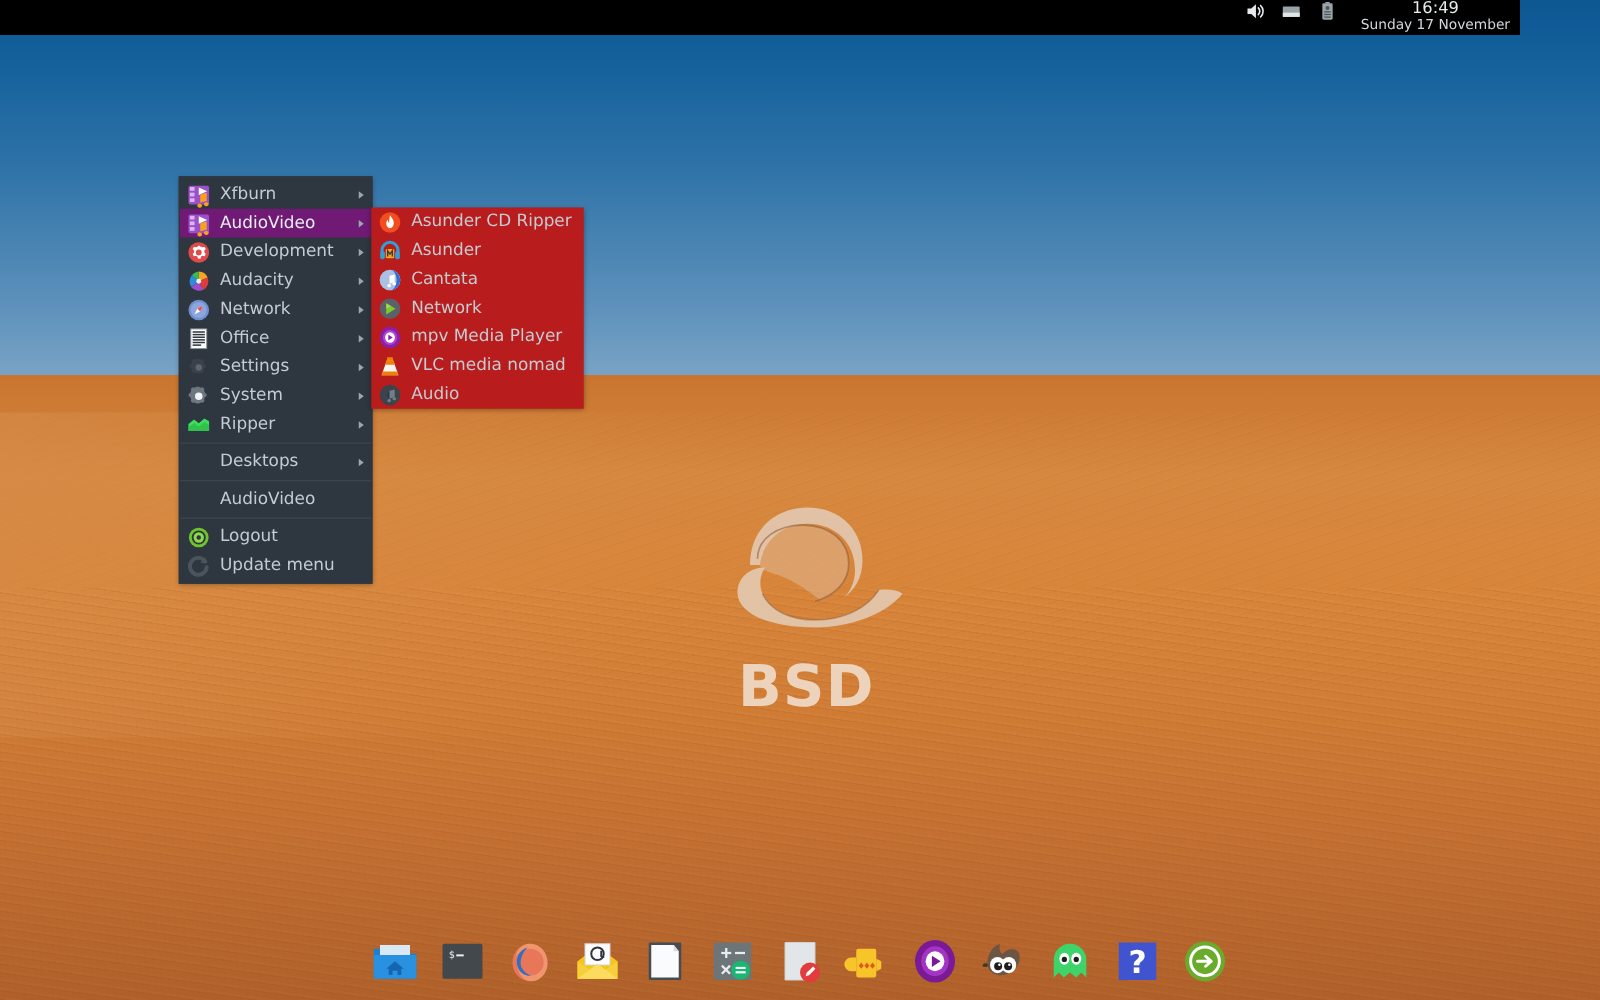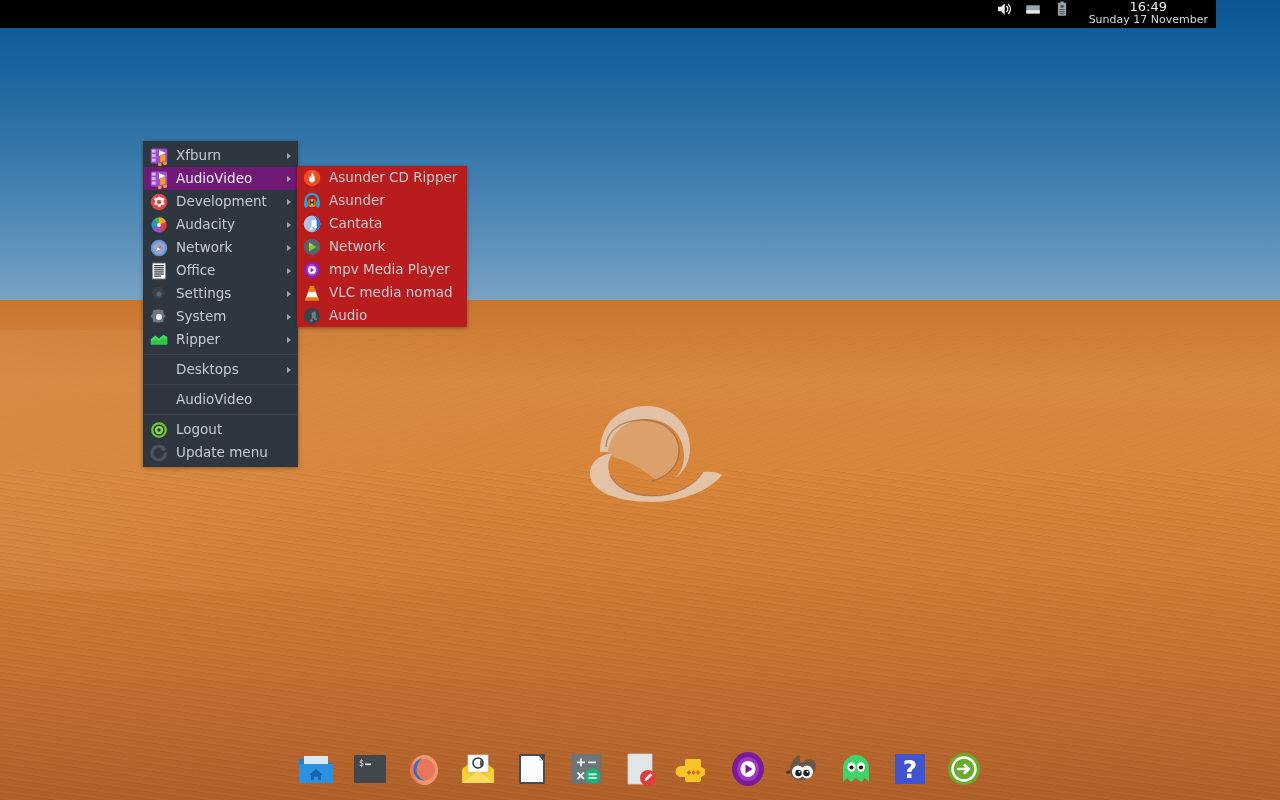--- a/index.html
+++ b/index.html
@@ -166,20 +166,21 @@
       <path d="M30,74 C30,62 40,54 52,54 C48,60 47,68 50,75
                C56,88 72,96 92,96 C116,96 134,86 143,72
                C151,71 158,72 162,75 C150,90 122,102 92,102
                C56,102 30,91 30,74 Z"></path>
       <path d="M46,47 C46,31 62,20 82,20 C104,20 119,33 119,51
                C119,64 110,75 96,80 C86,72 72,62 56,58 C50,56 46,52 46,47 Z" opacity="0.45"></path>
     </g>
     <path d="M46,47 C46,31 62,20 82,20 C104,20 119,33 119,51 C119,66 107,77 92,81" fill="none" stroke="#8a5a3d" stroke-width="1.4" opacity="0.55"></path>
     <path d="M50,75 C56,88 72,96 92,96 C116,96 134,86 143,72" fill="none" stroke="#8a5a3d" stroke-width="1.2" opacity="0.45"></path>
   </svg>
+  <div class="logo-text-bsd">BSD</div>
 </div>
 
 <div id="top-panel">
   <div id="tray">
     <svg class="tray-ico" viewBox="0 0 24 24">
       <path d="M4,9 L8,9 L13,4.5 L13,19.5 L8,15 L4,15 Z" fill="#e6eaec"></path>
       <path d="M15.5,8.5 C17.6,10.2 17.6,13.8 15.5,15.5" fill="none" stroke="#e6eaec" stroke-width="1.8" stroke-linecap="round"></path>
       <path d="M18,6 C21.5,9 21.5,15 18,18" fill="none" stroke="#e6eaec" stroke-width="1.7" stroke-linecap="round"></path>
     </svg>
     <svg class="tray-ico" viewBox="0 0 24 24">

